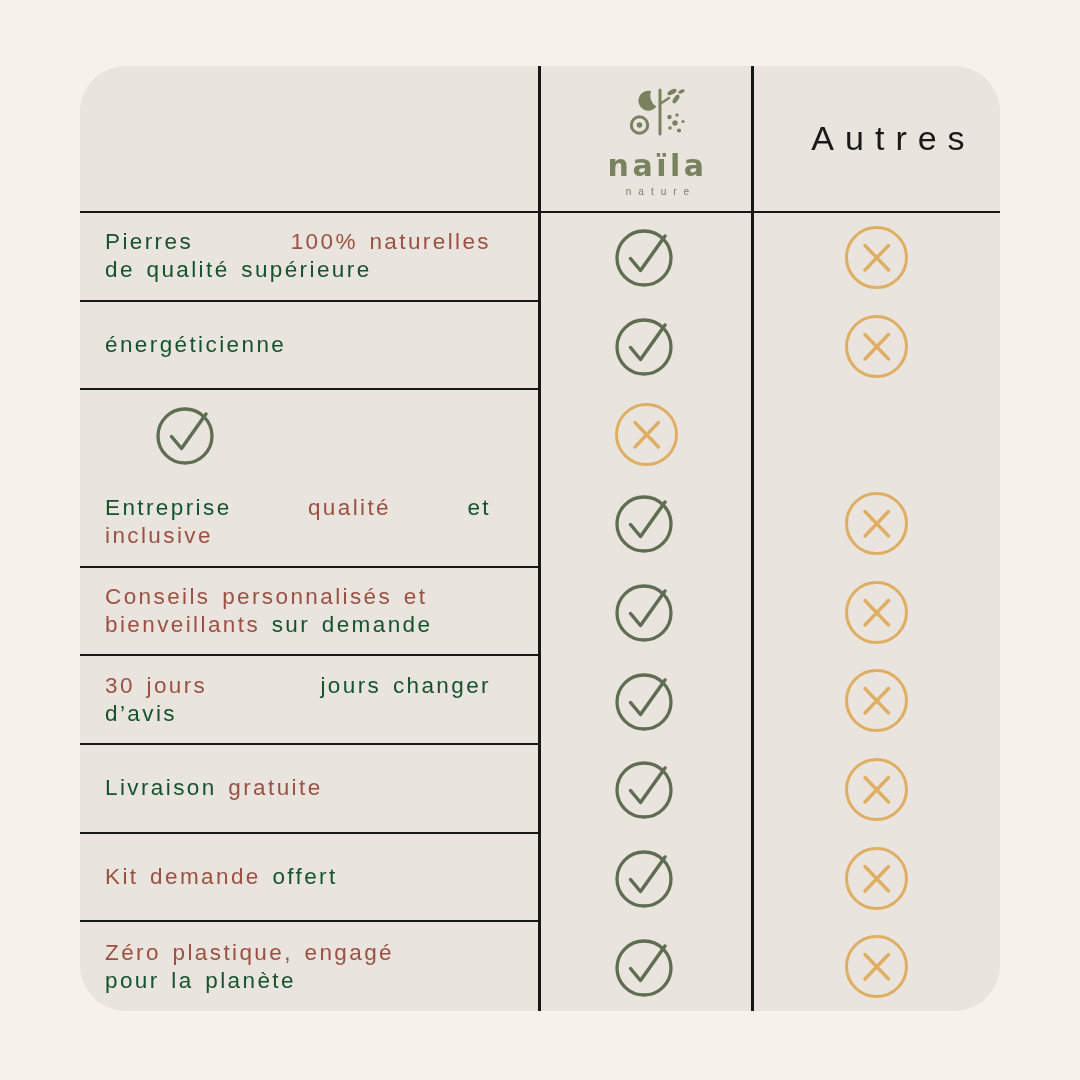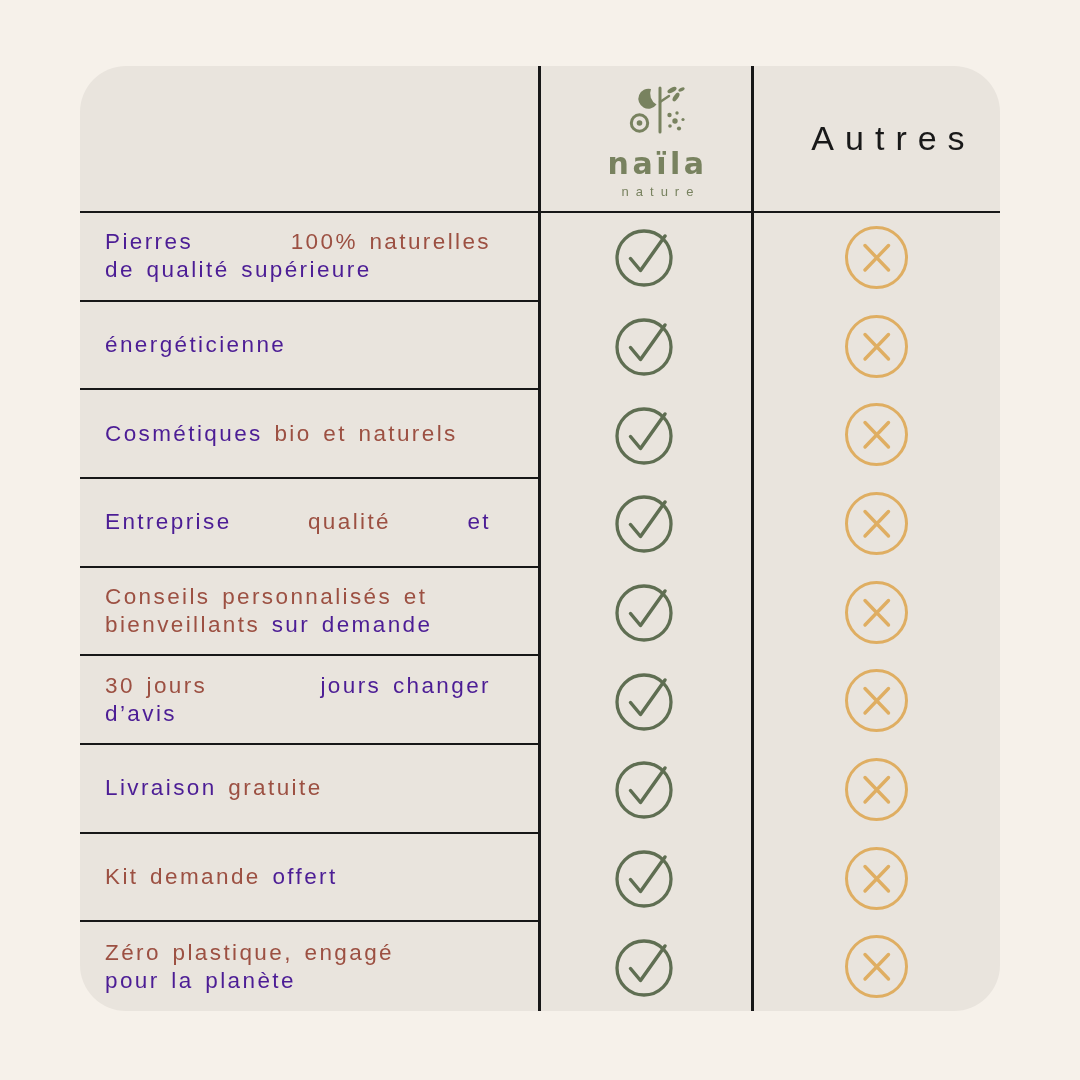--- a/index.html
+++ b/index.html
@@ -44,21 +44,21 @@
   .brand-word {
     font-family: "DejaVu Sans", sans-serif;
     font-weight: bold;
     font-size: 30px;
     letter-spacing: 3.5px;
     color: #78825f;
     line-height: 1;
     margin-top: 2px;
   }
   .brand-tagline {
-    font-size: 13px;
+    font-size: 10px;
     letter-spacing: 7px;
     color: #78825f;
     margin-top: 6px;
     text-indent: 7px; 
     line-height: 1;
   }
   .h-autres {
     flex: 1;
     display: flex; align-items: center; justify-content: center;
   }
@@ -85,21 +85,21 @@
   .ftext { width: 100%; margin: 0; }
   .fline {
     font-size: 22.5px;
     line-height: 28px;
     letter-spacing: 2.4px;
     word-spacing: 3px;
     text-align: left;
     white-space: normal;
   }
   .fline.stretch { display: flex; justify-content: space-between; }
-  .fline .dark { color: #4c1d95; }
+  .fline .dark { color: #14532d; }
   .fline .accent { color: #9c5042; }
 </style>
 </head>
 <body>
 
 <div class="card">
 
   <div class="header">
     <div class="h-feature"></div>
 
@@ -178,25 +178,20 @@
 </div>
     <div class="cell cell-right">
   <svg width="67" height="67" viewBox="0 0 67 67">
     <circle cx="33.5" cy="33.5" r="30" fill="none" stroke="#dfae62" stroke-width="3"></circle>
     <path d="M22 21.5 L45.5 46 M45.5 21.5 L22 46" fill="none" stroke="#dfae62" stroke-width="3.4" stroke-linecap="round"></path>
   </svg>
 </div>
   </div>
 
   <div class="row">
-    <div class="cell cell-feature">
-      <div class="ftext">
-            <div class="fline"><span class="dark">Cosmétiques </span><span class="accent">bio et naturels</span></div>
-          </div>
-    </div>
     <div class="cell cell-mid">
   <svg width="64" height="64" viewBox="0 0 64 64">
     <circle cx="30" cy="33" r="27" fill="none" stroke="#5f6e52" stroke-width="3.3"></circle>
     <path d="M16.5 33.5 L26.5 45.5 L51 11" fill="none" stroke="#5f6e52" stroke-width="3.5" stroke-linecap="round" stroke-linejoin="round"></path>
   </svg>
 </div>
     <div class="cell cell-right">
   <svg width="67" height="67" viewBox="0 0 67 67">
     <circle cx="33.5" cy="33.5" r="30" fill="none" stroke="#dfae62" stroke-width="3"></circle>
     <path d="M22 21.5 L45.5 46 M45.5 21.5 L22 46" fill="none" stroke="#dfae62" stroke-width="3.4" stroke-linecap="round"></path>
@@ -205,20 +200,21 @@
   </div>
 
   <div class="row">
     <div class="cell cell-feature">
       <div class="ftext">
             <div class="fline stretch">
               <span class="dark">Entreprise </span>
               <span class="accent">qualité</span>
               <span class="dark"> et</span>
             </div>
+            <div class="fline"><span class="accent">inclusive</span></div>
           </div>
     </div>
     <div class="cell cell-mid">
   <svg width="64" height="64" viewBox="0 0 64 64">
     <circle cx="30" cy="33" r="27" fill="none" stroke="#5f6e52" stroke-width="3.3"></circle>
     <path d="M16.5 33.5 L26.5 45.5 L51 11" fill="none" stroke="#5f6e52" stroke-width="3.5" stroke-linecap="round" stroke-linejoin="round"></path>
   </svg>
 </div>
     <div class="cell cell-right">
   <svg width="67" height="67" viewBox="0 0 67 67">

